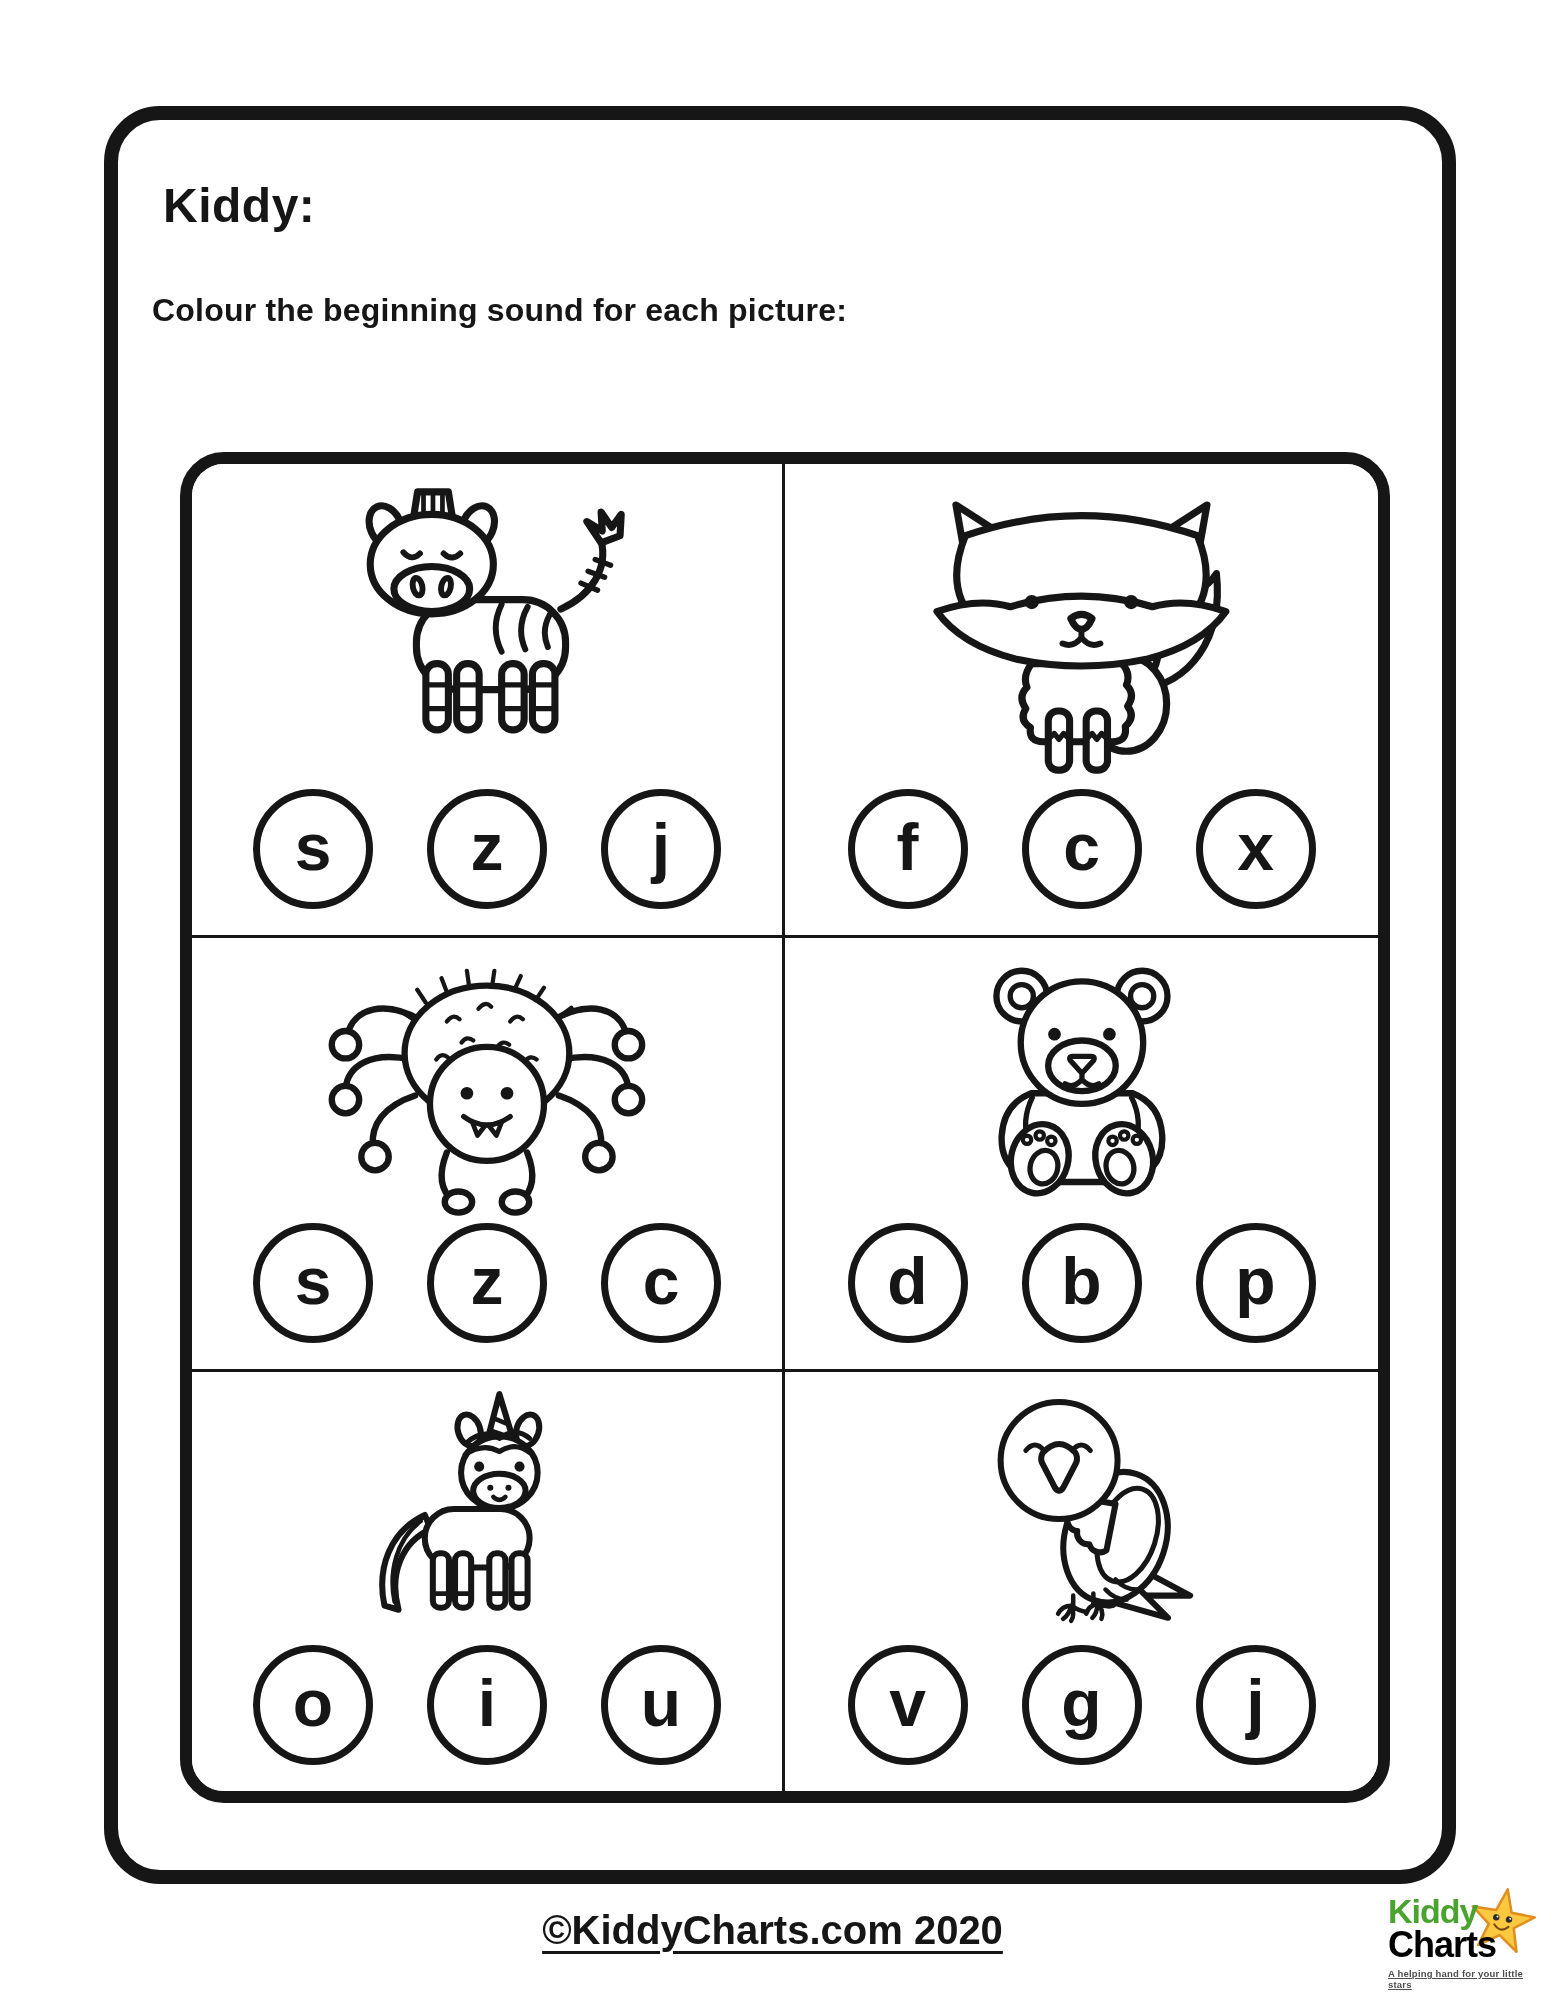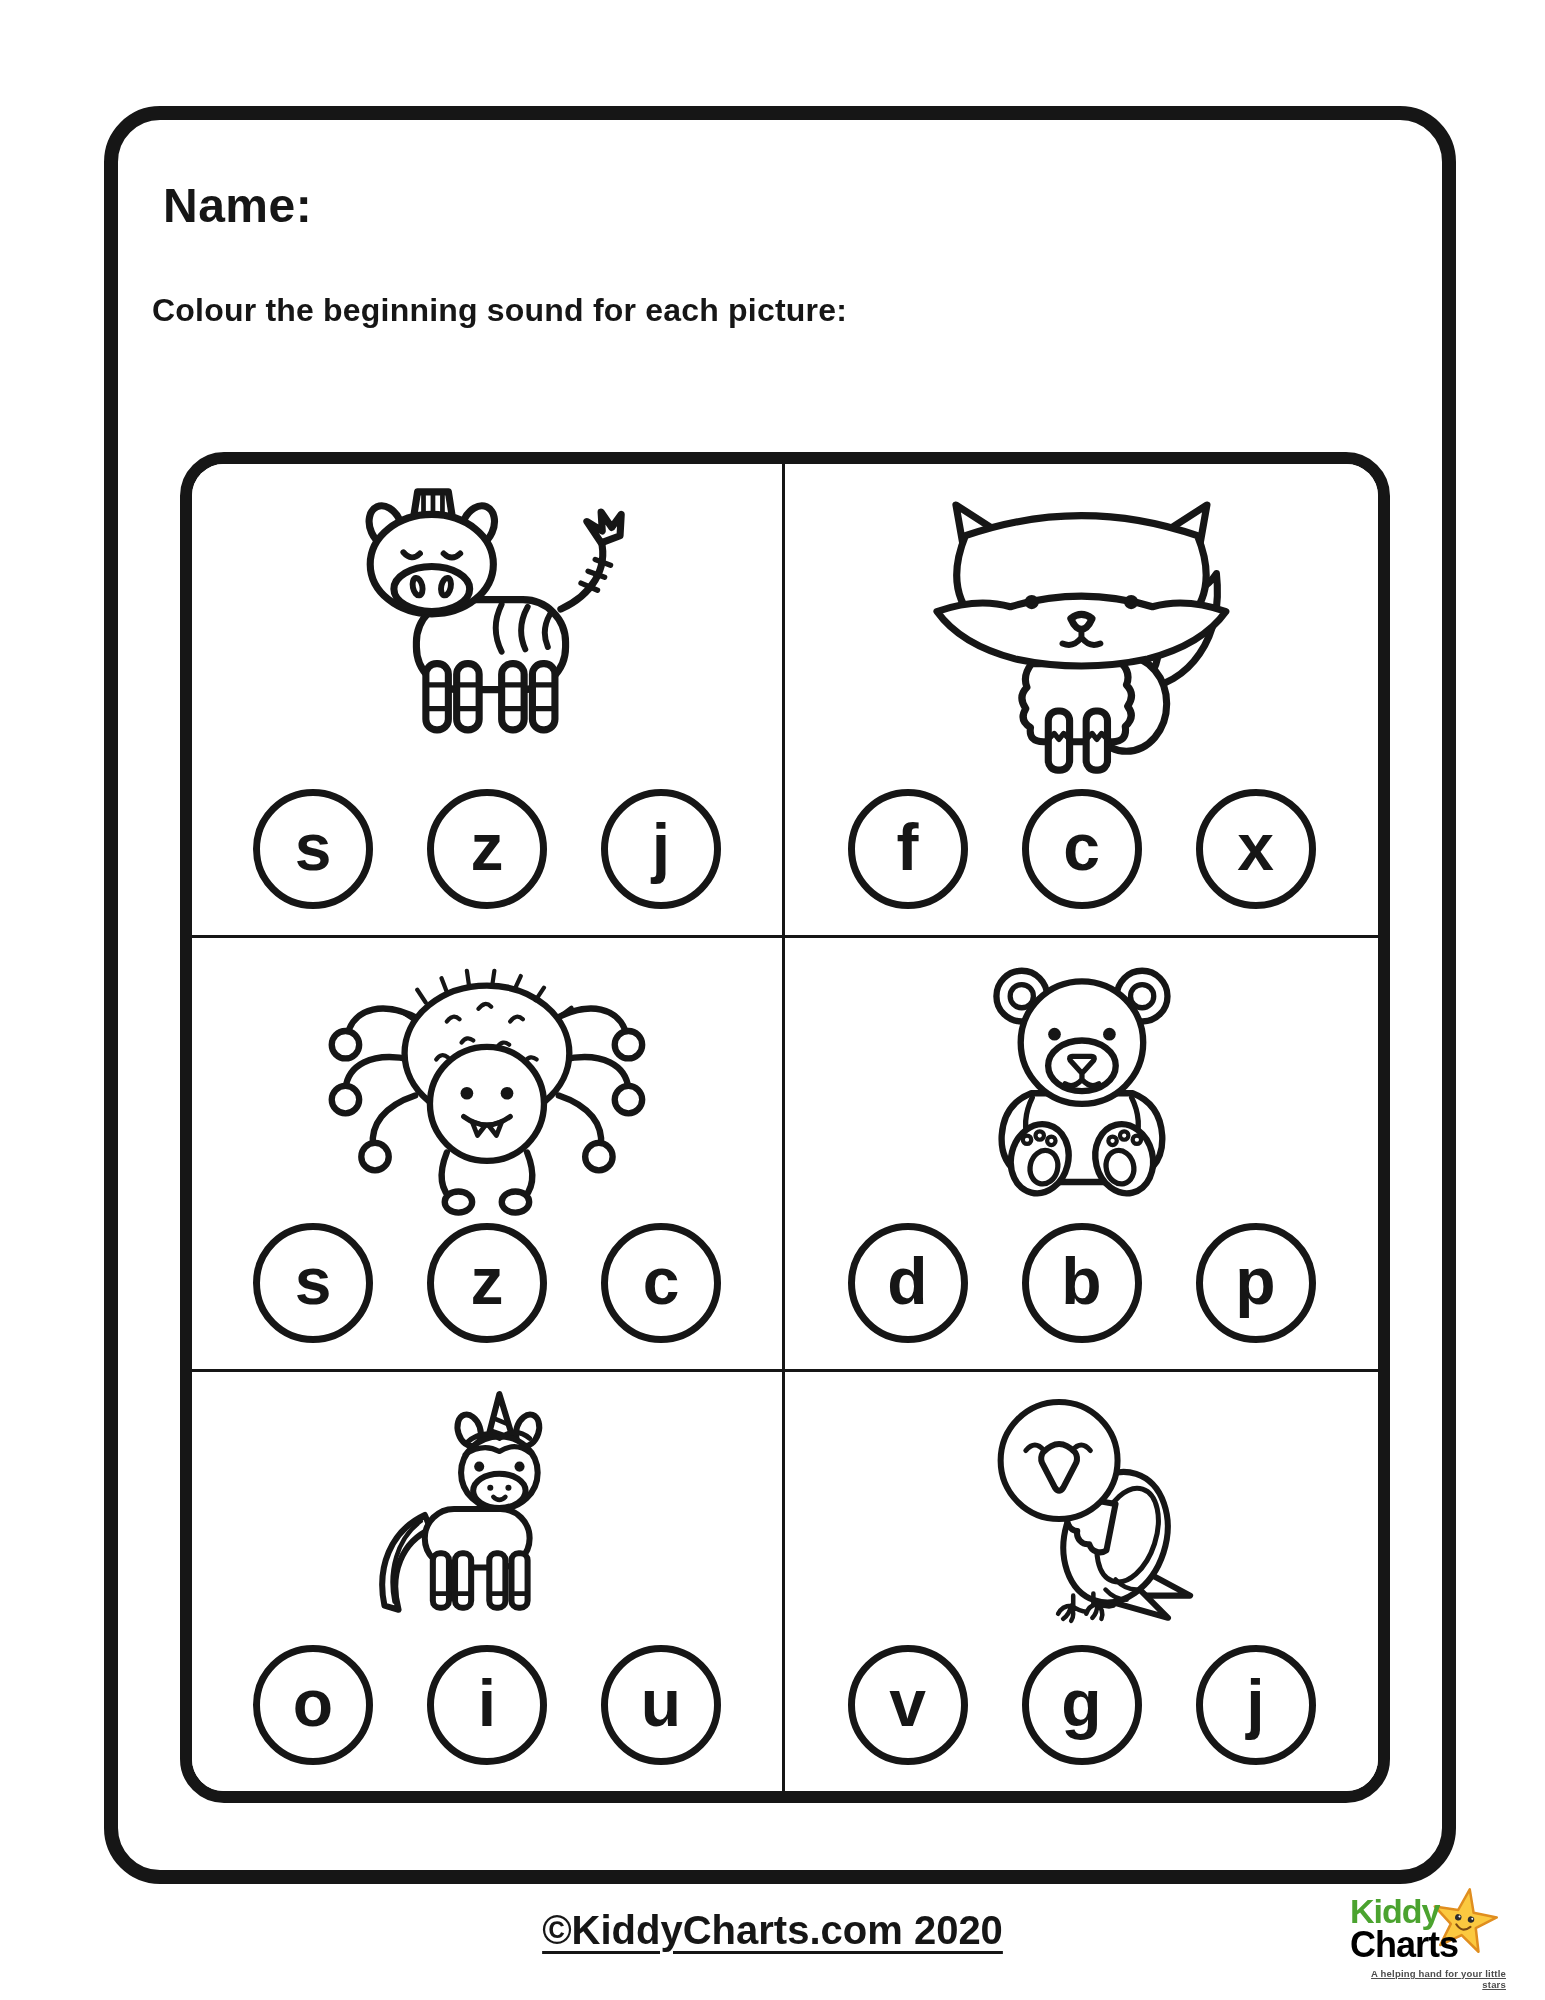--- a/index.html
+++ b/index.html
@@ -38,34 +38,34 @@
     width:120px;height:120px;border:7px solid #161616;border-radius:50%;
     display:flex;align-items:center;justify-content:center;box-sizing:border-box;background:#fff;
     cursor:pointer;
   }
   .letter-circle span{font-size:66px;font-weight:700;line-height:1;transform:translateY(-2px);}
   .footer-credit{
     position:absolute;left:50%;transform:translateX(-50%);top:1908px;
     font-size:40px;font-weight:600;text-decoration:underline;text-underline-offset:7px;text-decoration-thickness:3px;
   }
   .brand-logo{
-    position:absolute;left:1348px;top:1890px;width:158px;height:108px;z-index:5;background:#fff;text-align:right;
+    position:absolute;left:1386px;top:1890px;width:158px;height:108px;z-index:5;background:#fff;
   }
   .brand-word1{position:absolute;left:2px;top:2px;font-size:34px;font-weight:800;letter-spacing:-1px;z-index:2;}
   .brand-word2{position:absolute;left:2px;top:34px;font-size:36px;font-weight:800;letter-spacing:-1px;z-index:2;}
   .brand-star{position:absolute;right:6px;top:-6px;width:72px;height:76px;transform:rotate(10deg);z-index:1;}
   .brand-tagline{position:absolute;left:2px;top:78px;width:156px;font-size:9.5px;font-weight:700;color:#4d4d4d;letter-spacing:.2px;text-decoration:underline;}
   svg .ln{fill:none;}
 </style>
 </head>
 <body>
 
 <div class="sheet-border"></div>
 
-<div class="name-label">Name:</div>
+<div class="name-label">Kiddy:</div>
 <div class="instruction">Colour the beginning sound for each picture:</div>
 
 <div class="grid">
 
   <div class="cell r1 bR bB">
     <div class="drawing">
       <svg viewBox="0 0 320 250">
         <g fill="#fff" stroke="#161616" stroke-width="6" stroke-linecap="round" stroke-linejoin="round">
           <path class="ln" d="M222,104 C248,92 262,70 256,46"></path>
           <path d="M256,48 l-12,-18 l13,8 l-1,-16 l9,13 l8,-11 l-1,18 z"></path>

